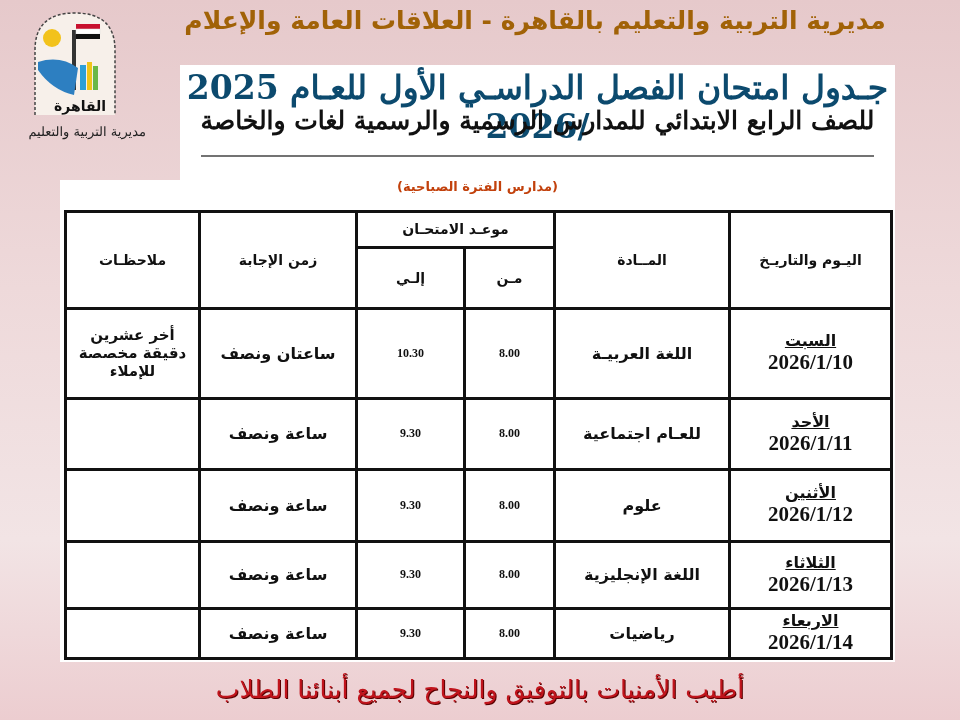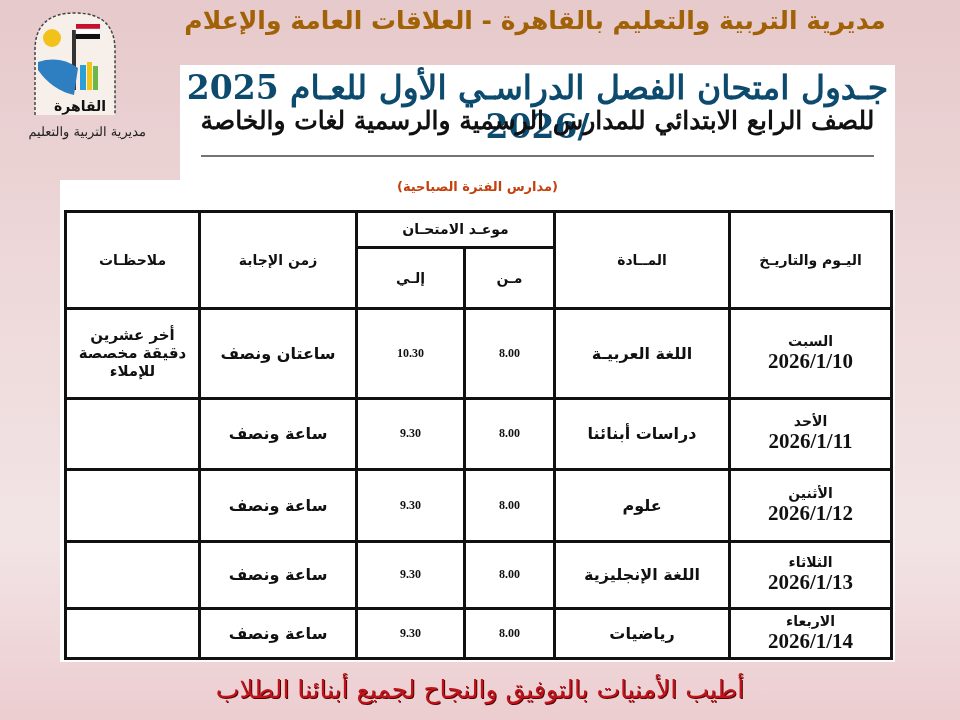--- a/index.html
+++ b/index.html
@@ -49,21 +49,21 @@
     border:3px solid #111; text-align:center; vertical-align:middle;
     color:#111; padding:0;
   }
   table.sched th { font-weight:bold; font-size:14px; }
   .c-day { width:162px; }
   .c-subj { width:175px; }
   .c-from { width:90px; }
   .c-to { width:108px; }
   .c-dur { width:157px; }
   .c-note { width:134px; }
-  .dayname { font-size:14px; font-weight:bold; display:block; }
+  .dayname { font-size:16px; font-weight:bold; display:block;text-decoration:underline; }
   .daydate { font-size:21px; font-weight:bold; display:block; font-family:"Liberation Serif", serif;text-align:center; }
   .num { font-size:12px; font-weight:bold; font-family:"Liberation Serif", serif; }
   .subj { font-size:16px; font-weight:bold;margin-top:29px; }
   .dur { font-size:16px; font-weight:bold; }
   .note { font-size:15px; font-weight:bold; line-height:18px; }
   .footer {
     position:absolute; top:675px; left:140px; width:680px; text-align:center;
     direction:rtl; font-size:25px; font-weight:normal; color:#c0141c;
     text-shadow: 1px 1px 0 #5a0000;
   }
@@ -129,21 +129,21 @@
     <td class="num">8.00</td>
     <td class="num">10.30</td>
     <td class="dur">ساعتان ونصف</td>
     <td class="note">أخر عشرين دقيقة مخصصة للإملاء</td>
   </tr>
   <tr style="height:70px;">
     <td>
           <span class="dayname">الأحد</span>
           <span class="daydate">2026/1/11</span>
         </td>
-    <td class="subj">دراسات أبنائنا</td>
+    <td class="subj">للعـام اجتماعية</td>
     <td class="num">8.00</td>
     <td class="num">9.30</td>
     <td class="dur">ساعة ونصف</td>
     <td class="note"></td>
   </tr>
   <tr style="height:70px;">
     <td>
           <span class="dayname">الأثنين</span>
           <span class="daydate">2026/1/12</span>
         </td>

